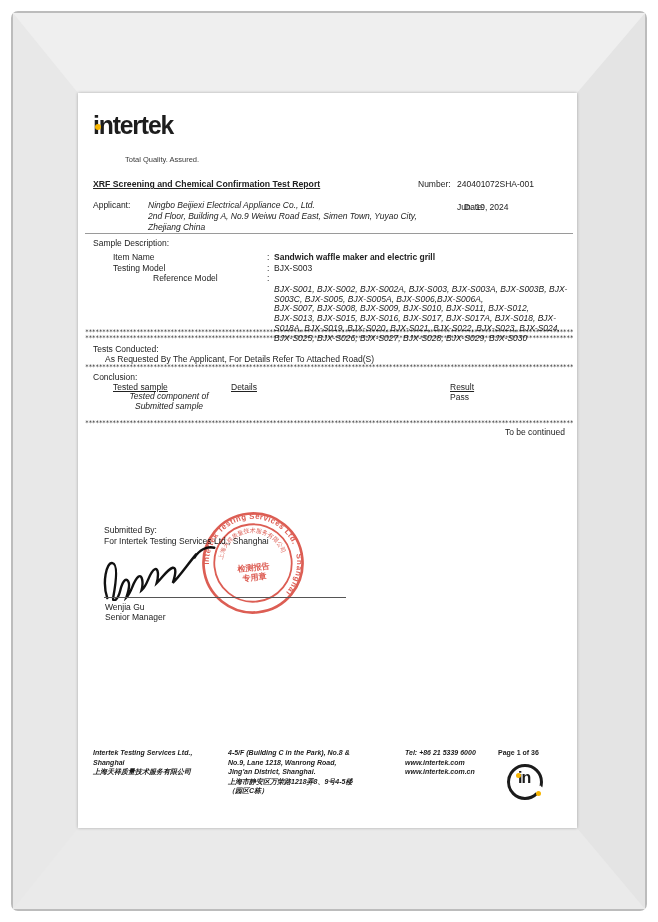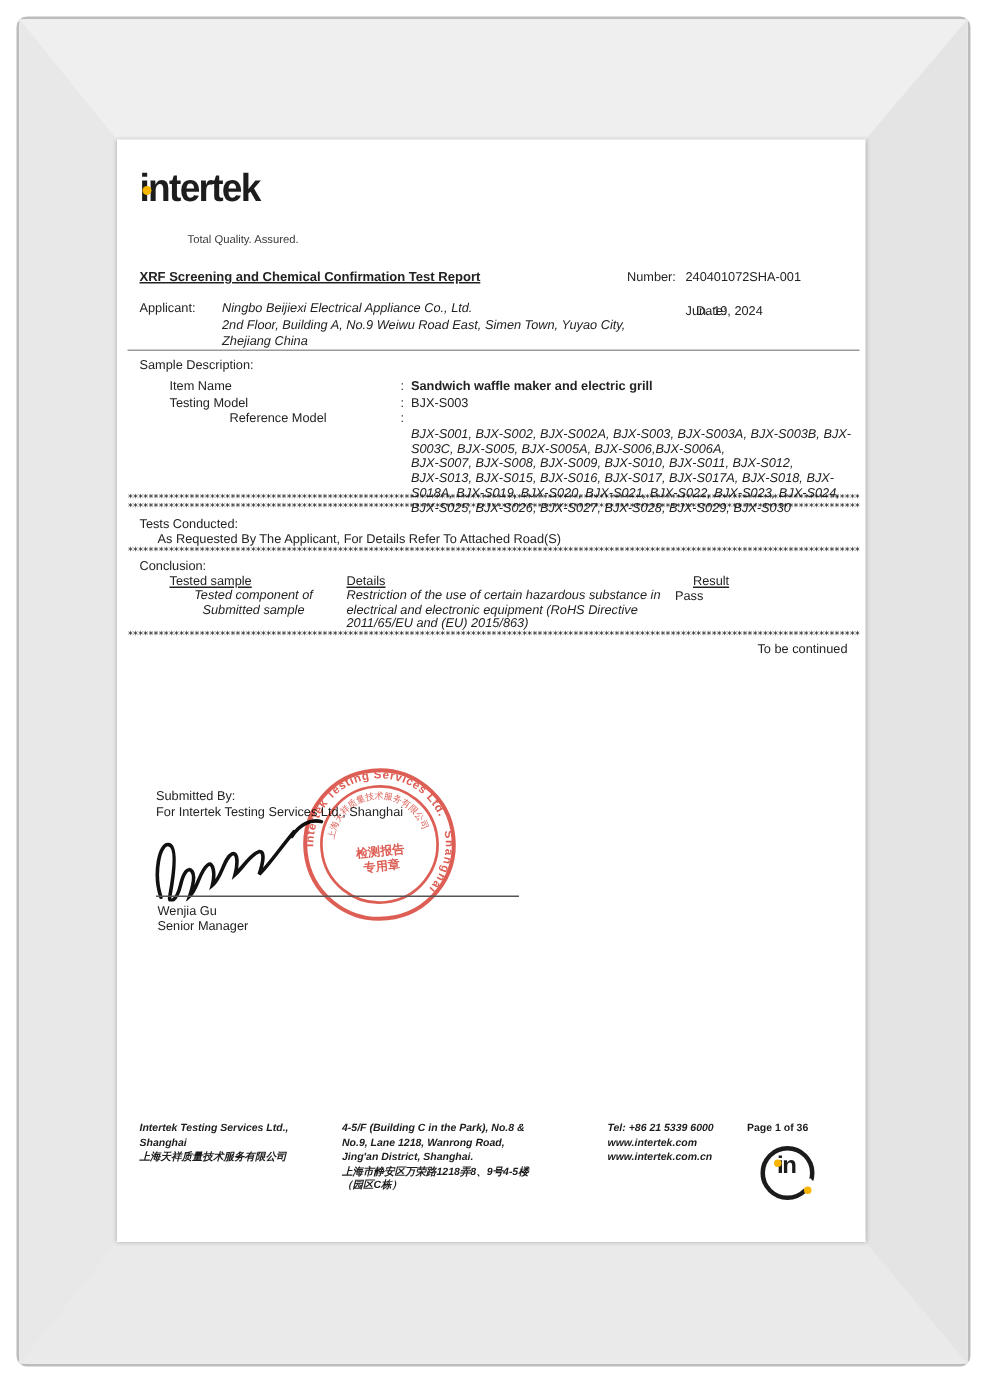--- a/index.html
+++ b/index.html
@@ -92,26 +92,23 @@
 
   <div class="abs divider" style="top:236px;">********************************************************************************************************************************************************************************************************</div>
   <div class="abs divider" style="top:242px;">********************************************************************************************************************************************************************************************************</div>
   <div class="abs" style="left:15px; top:251px;">Tests Conducted:</div>
   <div class="abs" style="left:27px; top:261px;">As Requested By The Applicant, For Details Refer To Attached Road(S)</div>
   <div class="abs divider" style="top:271px;">********************************************************************************************************************************************************************************************************</div>
 
   <div class="abs" style="left:15px; top:279px;">Conclusion:</div>
   <div class="abs u" style="left:35px; top:289px;">Tested sample</div>
   <div class="abs u" style="left:153px; top:289px;">Details</div>
-  <div class="abs u" style="left:372px; top:289px;margin-left:12px;">Result</div>
+  <div class="abs u" style="left:372px; top:289px;">Result</div>
   <div class="abs pre" style="left:35px; top:299px; width:112px; line-height:9.7px;text-align:center;">Tested component of
 Submitted sample</div>
-  <div class="abs pre" style="left:153px; top:299px; width:220px; line-height:9.7px;">Restriction of the use of certain hazardous substance in
-electrical and electronic equipment (RoHS Directive
-2011/65/EU and (EU) 2015/863)</div>
   <div class="abs" style="left:372px; top:299px;">Pass</div>
   <div class="abs divider" style="top:327px;">********************************************************************************************************************************************************************************************************</div>
   <div class="abs" style="left:300px; top:334px; width:187px; text-align:right;">To be continued</div>
 
   <div class="abs" style="left:26px; top:432px;">Submitted By:</div>
   <div class="abs" style="left:26px; top:443px;">For Intertek Testing Services Ltd., Shanghai</div>
 
   <svg class="abs" style="left:18px; top:446px;" width="150" height="62" viewBox="0 0 150 62">
     <g fill="none" stroke="#111" stroke-width="2.4" stroke-linecap="round" transform="rotate(-8 75 31)">
       <path d="M8,50 C5,34 12,14 18,16 C24,18 18,38 14,50 C12,56 18,54 22,44 C25,36 29,32 31,36 C33,40 29,48 27,52 C33,48 36,36 42,33 C46,31 46,40 43,47 C50,43 53,30 59,28 C63,27 62,35 59,42 C65,38 71,30 77,29 C81,29 79,36 75,44 C82,39 92,28 102,19"></path>

